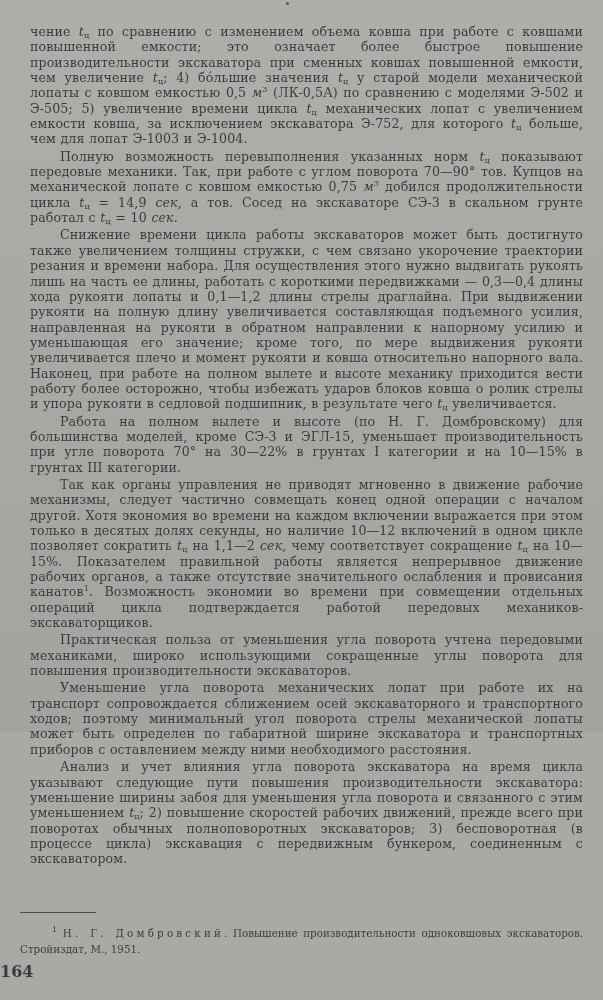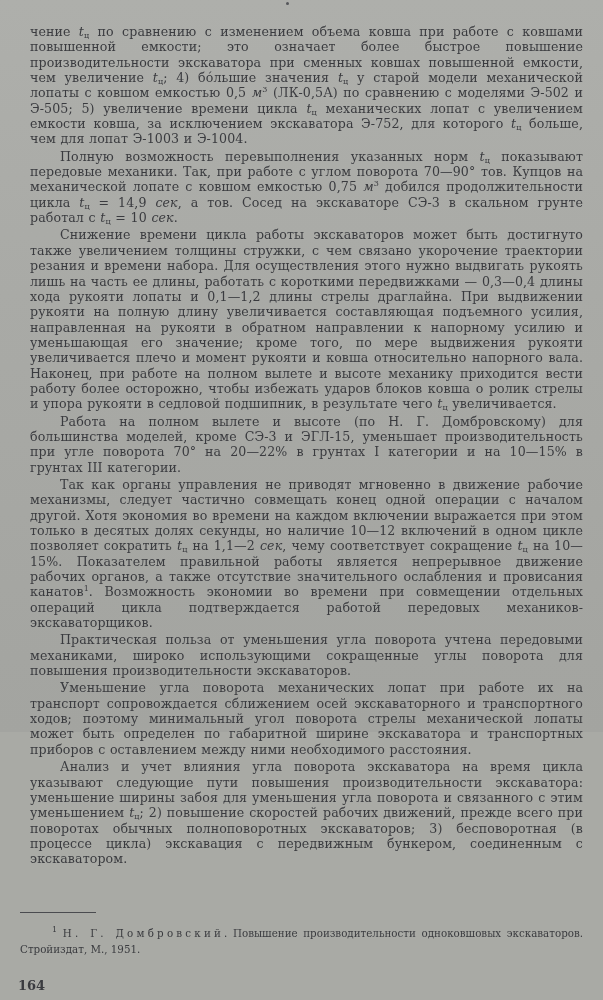--- a/index.html
+++ b/index.html
@@ -63,38 +63,37 @@
       top: 925px;
       width: 563px;
       font-size: 10.3px;
       line-height: 16px;
       text-align: justify;
     }
     .footnote .fn-first { text-indent: 32px; display: block; }
     .spaced { letter-spacing: 3.2px; }
     .page-number {
       position: absolute;
-      left: 18px;
+      left: 0;
       top: 962px;
-      font-size: 13px;
+      font-size: 16px;
       font-weight: bold;
-      margin-top: 16px;
     }
   </style>
 </head>
 <body>
 
 <div class="page">
   <div class="top-mark"></div>
 
   <div class="body-text" id="body-text">
       <p class="cont">чение <i>t</i><sub>ц</sub> по сравнению с изменением объема ковша при работе с ковшами повышенной емкости; это означает более быстрое повышение производительности экскаватора при сменных ковшах повышенной емкости, чем увеличение <i>t</i><sub>ц</sub>; 4) бóльшие значения <i>t</i><sub>ц</sub> у старой модели механической лопаты с ковшом емкостью 0,5 <i>м</i><sup>3</sup> (ЛК-0,5А) по сравнению с моделями Э-502 и Э-505; 5) увеличение времени цикла <i>t</i><sub>ц</sub> механических лопат с увеличением емкости ковша, за исключением экскаватора Э-752, для которого <i>t</i><sub>ц</sub> больше, чем для лопат Э-1003 и Э-1004.</p>
       <p>Полную возможность перевыполнения указанных норм <i>t</i><sub>ц</sub> показывают передовые механики. Так, при работе с углом поворота 70—90° тов. Купцов на механической лопате с ковшом емкостью 0,75 <i>м</i><sup>3</sup> добился продолжительности цикла <i>t</i><sub>ц</sub> = 14,9 <i>сек</i>, а тов. Сосед на экскаваторе СЭ-3 в скальном грунте работал с <i>t</i><sub>ц</sub> = 10 <i>сек</i>.</p>
       <p>Снижение времени цикла работы экскаваторов может быть достигнуто также увеличением толщины стружки, с чем связано укорочение траектории резания и времени набора. Для осуществления этого нужно выдвигать рукоять лишь на часть ее длины, работать с короткими передвижками — 0,3—0,4 длины хода рукояти лопаты и 0,1—1,2 длины стрелы драглайна. При выдвижении рукояти на полную длину увеличивается составляющая подъемного усилия, направленная на рукояти в обратном направлении к напорному усилию и уменьшающая его значение; кроме того, по мере выдвижения рукояти увеличивается плечо и момент рукояти и ковша относительно напорного вала. Наконец, при работе на полном вылете и высоте механику приходится вести работу более осторожно, чтобы избежать ударов блоков ковша о ролик стрелы и упора рукояти в седловой подшипник, в результате чего <i>t</i><sub>ц</sub> увеличивается.</p>
-      <p>Работа на полном вылете и высоте (по Н. Г. Домбровскому) для большинства моделей, кроме СЭ-3 и ЭГЛ-15, уменьшает производительность при угле поворота 70° на 20—22% в грунтах I категории и на 10—15% в грунтах III категории.</p>
+      <p>Работа на полном вылете и высоте (по Н. Г. Домбровскому) для большинства моделей, кроме СЭ-3 и ЭГЛ-15, уменьшает производительность при угле поворота 70° на 30—22% в грунтах I категории и на 10—15% в грунтах III категории.</p>
       <p>Так как органы управления не приводят мгновенно в движение рабочие механизмы, следует частично совмещать конец одной операции с началом другой. Хотя экономия во времени на каждом включении выражается при этом только в десятых долях секунды, но наличие 10—12 включений в одном цикле позволяет сократить <i>t</i><sub>ц</sub> на 1,1—2 <i>сек</i>, чему соответствует сокращение <i>t</i><sub>ц</sub> на 10—15%. Показателем правильной работы является непрерывное движение рабочих органов, а также отсутствие значительного ослабления и провисания канатов<sup>1</sup>. Возможность экономии во времени при совмещении отдельных операций цикла подтверждается работой передовых механиков-экскаваторщиков.</p>
       <p>Практическая польза от уменьшения угла поворота учтена передовыми механиками, широко использующими сокращенные углы поворота для повышения производительности экскаваторов.</p>
       <p>Уменьшение угла поворота механических лопат при работе их на транспорт сопровождается сближением осей экскаваторного и транспортного ходов; поэтому минимальный угол поворота стрелы механической лопаты может быть определен по габаритной ширине экскаватора и транспортных приборов с оставлением между ними необходимого расстояния.</p>
       <p>Анализ и учет влияния угла поворота экскаватора на время цикла указывают следующие пути повышения производительности экскаватора: уменьшение ширины забоя для уменьшения угла поворота и связанного с этим уменьшением <i>t</i><sub>ц</sub>; 2) повышение скоростей рабочих движений, прежде всего при поворотах обычных полноповоротных экскаваторов; 3) бесповоротная (в процессе цикла) экскавация с передвижным бункером, соединенным с экскаватором.</p>
     </div>
 
   <div class="footnote-rule"></div>
 
   <div class="footnote">
     <span class="fn-first"><sup>1</sup> <span class="spaced">Н. Г. Домбровский</span><span>. Повышение производительности одноковшовых экскаваторов. Стройиздат, М., 1951.</span></span>

